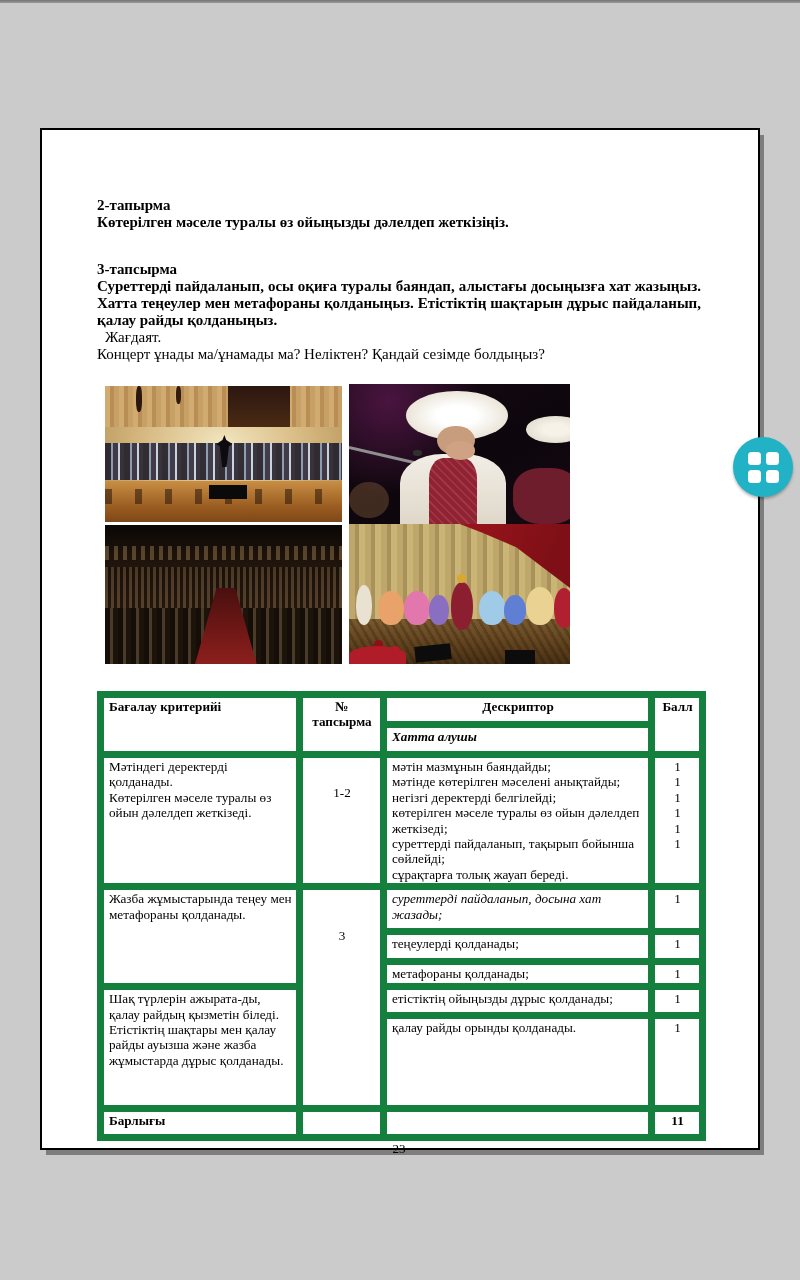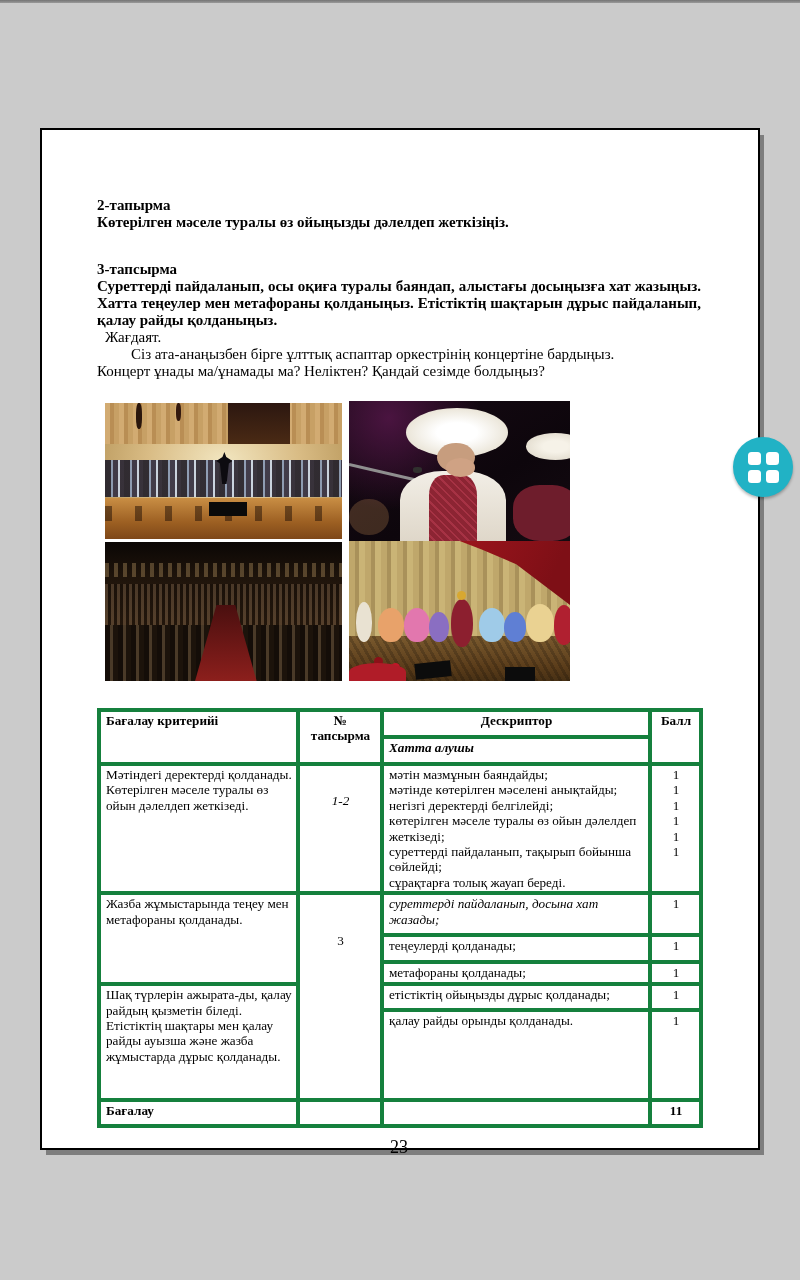--- a/index.html
+++ b/index.html
@@ -71,41 +71,41 @@
   .d8{left:80%;background:#ead292;width:28px;height:38px;}
   .d9{right:-2%;background:#b02030;width:20px;height:40px;bottom:26%;}
   .p4-sp1{left:30%;bottom:2%;width:36px;height:16px;background:#0c0c0c;transform:rotate(-6deg);}
   .p4-sp2{right:16%;bottom:0;width:30px;height:14px;background:#0c0c0c;}
   .p4-flower{left:8%;bottom:6%;width:9px;height:9px;border-radius:50%;background:#c01828;box-shadow:12px 3px 0 #a81220,24px -1px 0 #c01828,7px -7px 0 #8c1018,30px 6px 0 #8c1018;}
   .p4-cloth{left:0;bottom:0;width:26%;height:13%;background:#b01c28;border-radius:50% 50% 0 0;}
 
   
   table.rubric{border-collapse:collapse;margin-top:25px;width:602px;table-layout:fixed;
     font-size:13.2px;line-height:15.4px;border:2px solid #000;}
-  .rubric th,.rubric td{border:4px solid #15803d;padding:1px 4px 1px 5px;vertical-align:top;text-align:left;font-weight:normal;word-spacing:normal;}
+  .rubric th,.rubric td{border:7px solid #15803d;padding:1px 4px 1px 5px;vertical-align:top;text-align:left;font-weight:normal;word-spacing:normal;}
   .rubric th{font-weight:bold;}
   .center{text-align:center !important;}
   .pre{white-space:pre-line;}
   .learner{font-style:italic;}
   .crit-h{word-spacing:5px;}
   .score{text-align:center !important;}
   .tno{text-align:center !important;}
-  .pt27{padding-top:27px !important;font-style:italic;}
+  .pt27{padding-top:27px !important;}
   .pt38{padding-top:38px !important;}
   .bold{font-weight:bold !important;}
   .hdr{height:21px;}
   .h-r1{height:120px;}
   .h-r2a{height:36px;font-style:italic;}
   .h-r2b{height:21px;}
   .h-r2c{height:16px;margin-top:29px;}
   .h-r3a{height:20px;}
   .h-r3b{height:84px;}
   .h-tot{height:20px;}
 
-  .pageno{margin-top:9px;text-align:center;font-size:18px;}
+  .pageno{text-align:center;font-size:13px;}
 
   
   .fab{
     position:absolute;left:733px;top:437px;width:60px;height:60px;border-radius:50%;
     background:#21b2c5;border:none;cursor:pointer;padding:0;
     box-shadow:0 2px 3px rgba(0,0,0,0.28);
     display:flex;align-items:center;justify-content:center;
   }
   .grid-icon{display:grid;grid-template-columns:13px 13px;grid-template-rows:13px 13px;gap:5px;}
   .grid-icon i{display:block;background:#fff;border-radius:3.5px;}
@@ -117,21 +117,20 @@
 
 <div class="page">
   <div class="content">
 
     <p class="h">2-тапырма</p>
     <p class="h">Көтерілген мәселе туралы өз ойыңызды дәлелдеп жеткізіңіз.</p>
 
     <p class="h mt">3-тапсырма</p>
     <p class="just"><b>Суреттерді пайдаланып, осы оқиға туралы баяндап, алыстағы досыңызға хат жазыңыз. Хатта теңеулер мен метафораны қолданыңыз.</b><span> Етістіктің шақтарын дұрыс пайдаланып, қалау райды қолданыңыз.</span></p>
     <p class="situ">Жағдаят.</p>
-    <p class="ind">Сіз ата-анаңызбен бірге ұлттық аспаптар оркестрінің концертіне бардыңыз.</p>
     <p>Концерт ұнады ма/ұнамады ма? Неліктен? Қандай сезімде болдыңыз?</p>
 
     <div class="collage">
       <div class="photo ph1">
         <div class="layer p1-curtain"></div>
         <div class="layer p1-darkband"></div>
         <div class="layer p1-hang1"></div>
         <div class="layer p1-hang2"></div>
         <div class="layer p1-row"></div>
         <div class="layer p1-conductor"></div>
@@ -229,21 +228,21 @@
       <tr>
         <td rowspan="2">Шақ түрлерін ажырата-ды, қалау райдың қызметін біледі. Етістіктің шақтары мен қалау райды ауызша және жазба жұмыстарда дұрыс қолданады.</td>
         <td class="h-r3a">етістіктің ойыңызды дұрыс қолданады;</td>
         <td class="score">1</td>
       </tr>
       <tr>
         <td class="h-r3b">қалау райды орынды қолданады.</td>
         <td class="score">1</td>
       </tr>
       <tr>
-        <td class="bold h-tot">Бағалау</td>
+        <td class="bold h-tot">Барлығы</td>
         <td></td>
         <td></td>
         <td class="score bold">11</td>
       </tr>
     </tbody>
       </table>
 
     <div class="pageno">23</div>
   </div>
 </div>

